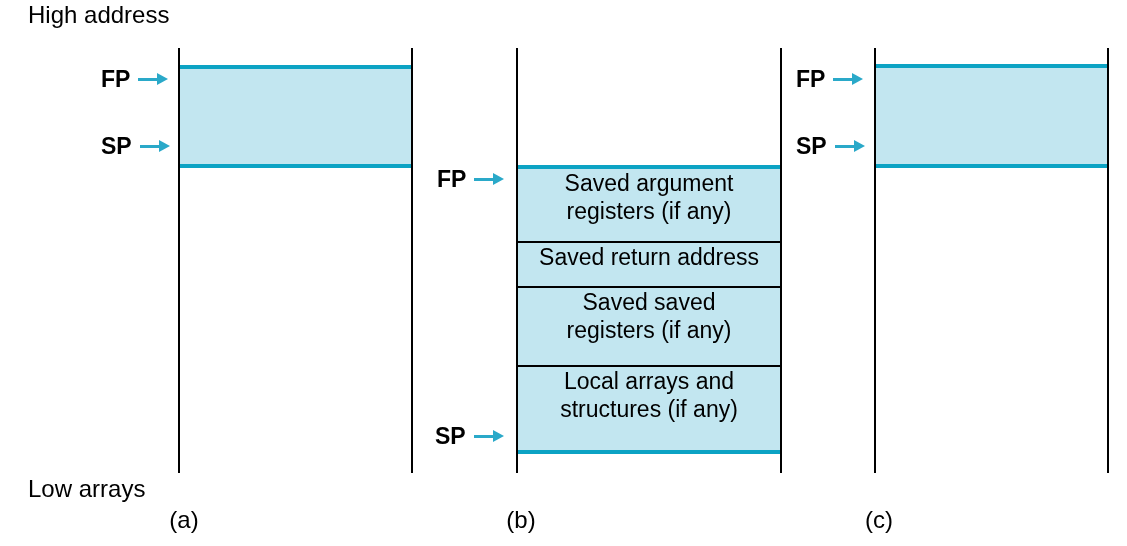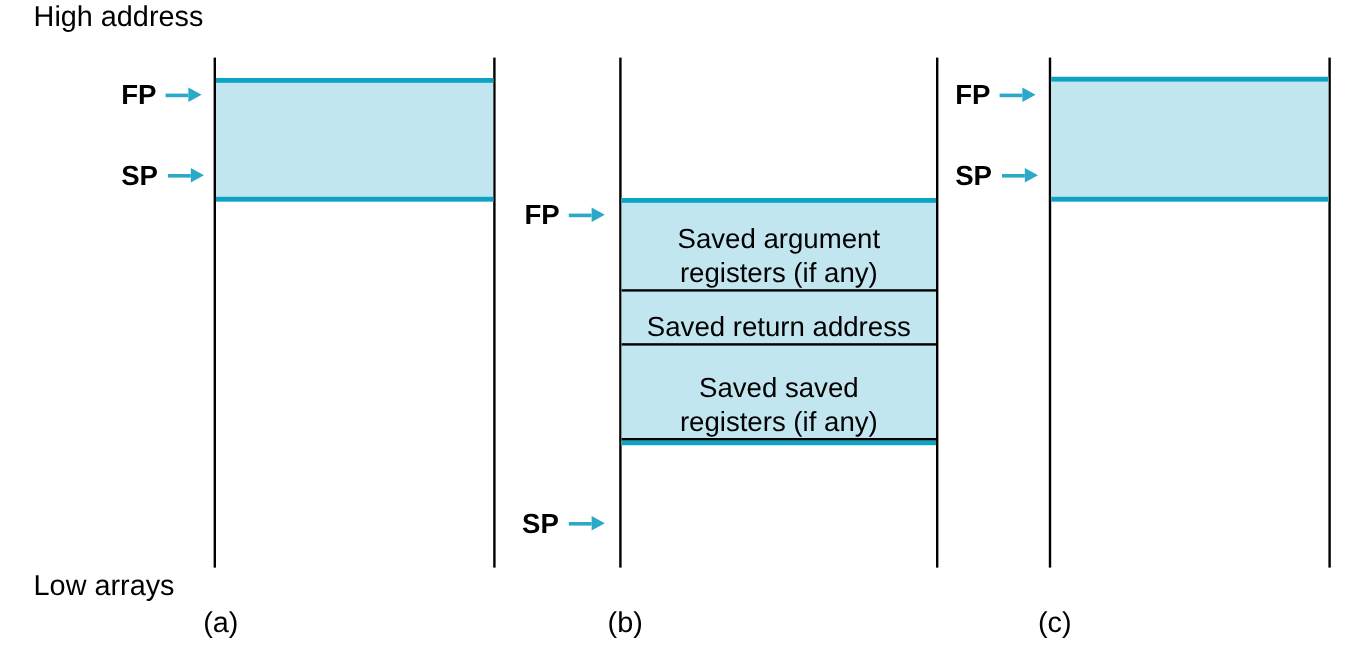--- a/index.html
+++ b/index.html
@@ -37,21 +37,21 @@
   #b-stackbox{
     position:absolute;left:518px;top:165px;width:262px;
     box-sizing:border-box;
     background:var(--fill,#c2e6f0);
     border-top:4px solid var(--line,#0ca3c4);
     border-bottom:4px solid var(--line,#0ca3c4);
     display:flex;flex-direction:column;
   }
   .seg{
     box-sizing:border-box;
-    display:flex;align-items:flex-end;justify-content:center;
+    display:flex;align-items:flex-start;justify-content:center;
     text-align:center;
     font-size:23px;line-height:28px;
     white-space:pre-line;
     border-bottom:2px solid #000;
   }
   #b-seg-0{height:74px;}
   #b-seg-1{height:45px;}
   #b-seg-2{height:79px;}
   #b-seg-3{height:83px;border-bottom:none;}
   
@@ -130,20 +130,24 @@
         <span>Saved argument
 registers (if any)</span>
       </div>
       <div id="b-seg-1" class="seg">
         <span>Saved return address</span>
       </div>
       <div id="b-seg-2" class="seg">
         <span>Saved saved
 registers (if any)</span>
       </div>
+      <div id="b-seg-3" class="seg">
+        <span>Local arrays and
+structures (if any)</span>
+      </div>
     </div>
     <div id="b-fp" class="pointer">
       <span class="ptr-label">FP</span>
       <span class="arrow">
           <span class="shaft"></span>
           <span class="head"></span>
         </span>
     </div>
     <div id="b-sp" class="pointer">
       <span class="ptr-label">SP</span>

